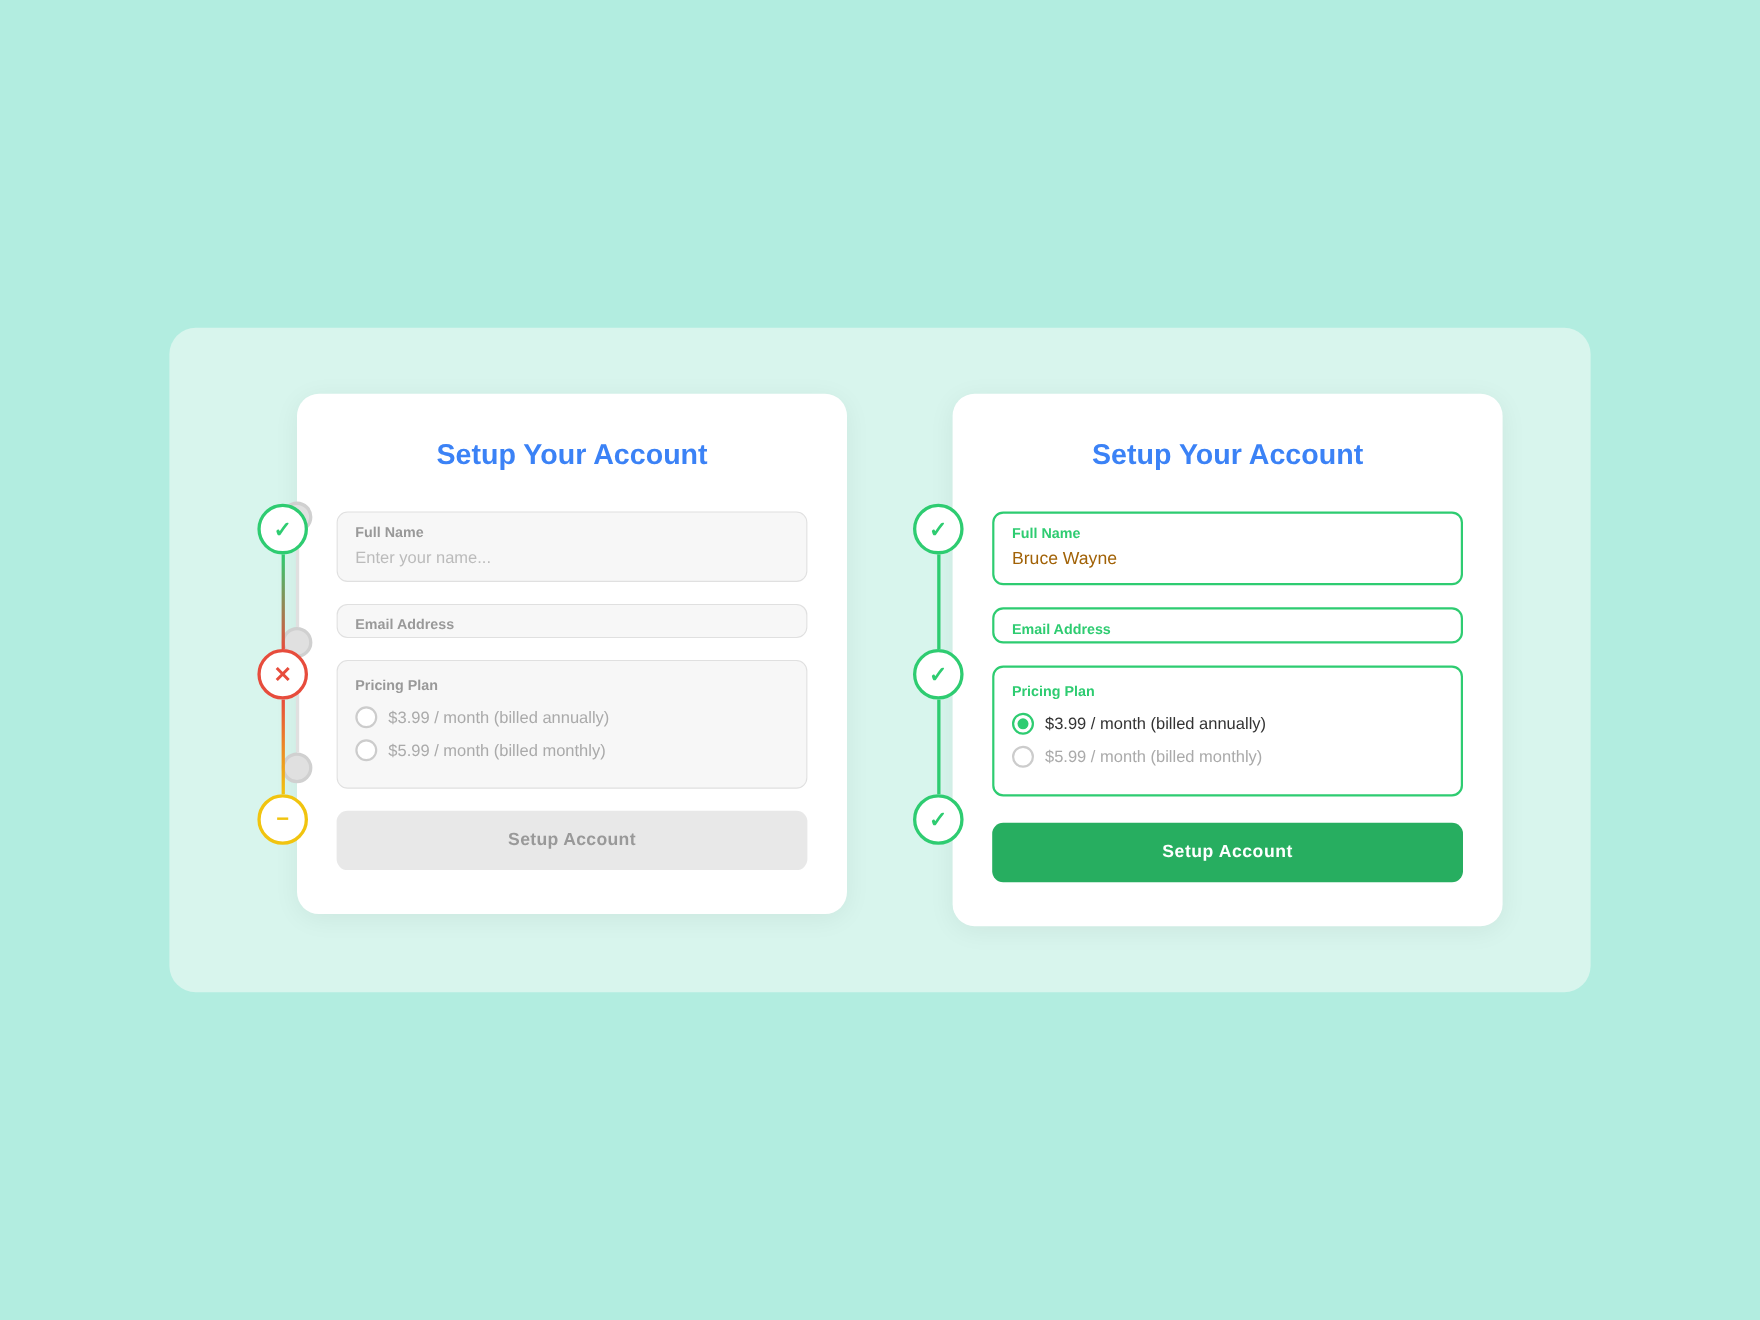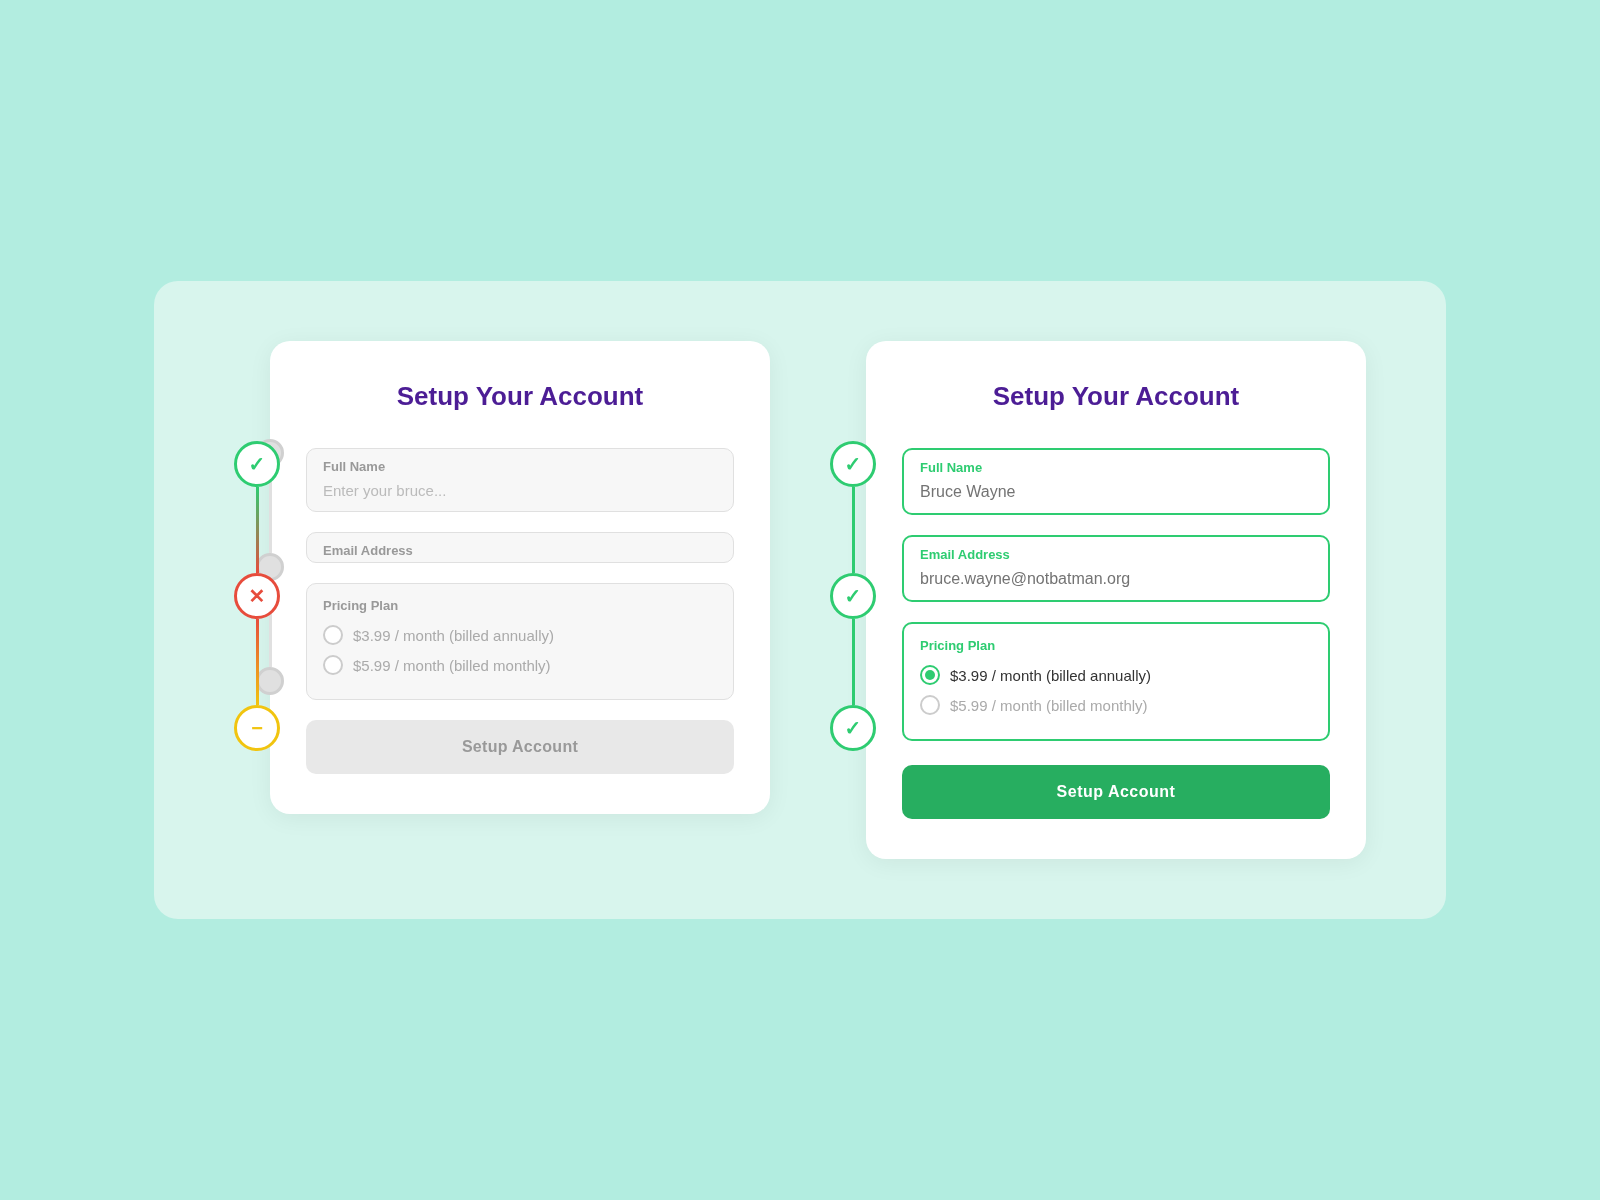--- a/index.html
+++ b/index.html
@@ -29,21 +29,21 @@
       border-radius: 20px;
       padding: 40px 36px 40px 36px;
       width: 500px;
       box-shadow: 0 4px 24px rgba(0,0,0,0.06);
       position: relative;
     }
 
     .card-title {
       font-size: 26px;
       font-weight: 700;
-      color: #4c1d95;
+      color: #3b82f6;
       margin-bottom: 36px;
       text-align: center;
     }
 
     .stepper-sidebar {
       display: flex;
       flex-direction: column;
       align-items: center;
       padding-top: 100px;
       margin-right: -10px;
@@ -194,21 +194,21 @@
 
     .field-label-active {
       font-size: 13px;
       font-weight: 600;
       color: #2ecc71;
       padding: 10px 16px 4px;
     }
 
     .field-value-active {
       font-size: 16px;
-      color: #737373;
+      color: #a16207;
       padding: 4px 16px 12px;
     }
 
     .pricing-box-active {
       border: 2px solid #2ecc71;
       border-radius: 10px;
       background: #ffffff;
       padding: 14px 16px;
       margin-bottom: 24px;
     }
@@ -309,21 +309,21 @@
         <div class="grey-line"></div>
         <div class="grey-node"></div>
       </div>
 
       <div class="card-title">Setup Your Account</div>
 
       
       <div class="field-group">
         <div class="field-box">
           <div class="field-label-inactive">Full Name</div>
-          <div class="field-value-inactive">Enter your bruce...</div>
+          <div class="field-value-inactive">Enter your name...</div>
         </div>
       </div>
 
       
       <div class="field-group">
         <div class="field-box">
           <div class="field-label-inactive">Email Address</div>
         </div>
       </div>
 
@@ -359,21 +359,20 @@
 
       
       <div class="field-box-active">
         <div class="field-label-active">Full Name</div>
         <div class="field-value-active">Bruce Wayne</div>
       </div>
 
       
       <div class="field-box-active">
         <div class="field-label-active">Email Address</div>
-        <div class="field-value-active">bruce.wayne@notbatman.org</div>
       </div>
 
       
       <div class="pricing-box-active">
         <div class="pricing-label-active">Pricing Plan</div>
         <div class="radio-option-active">
           <div class="radio-circle-selected">
             <div class="radio-dot"></div>
           </div>
           <span>$3.99 / month (billed annually)</span>

